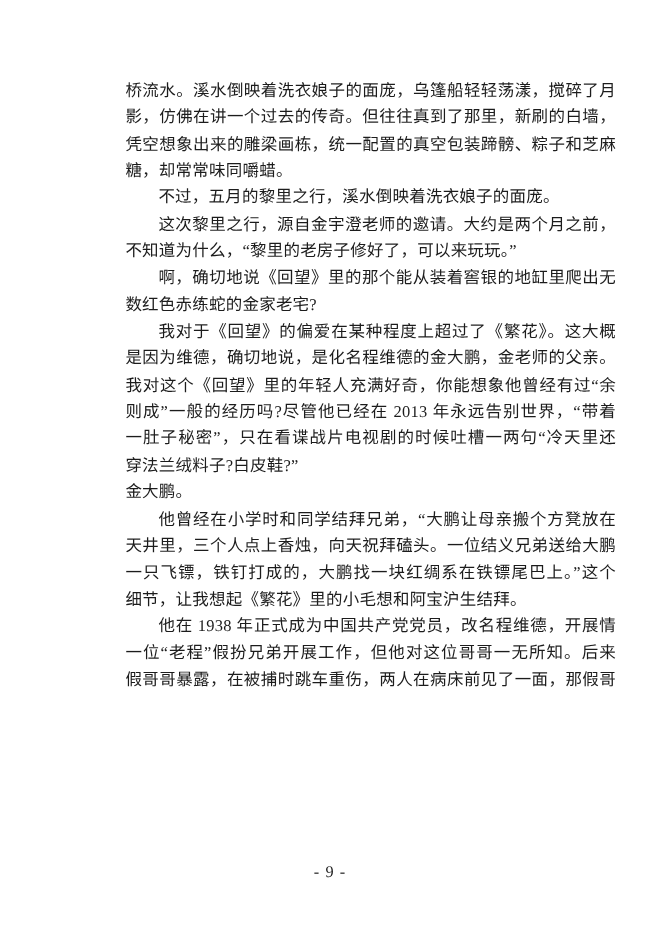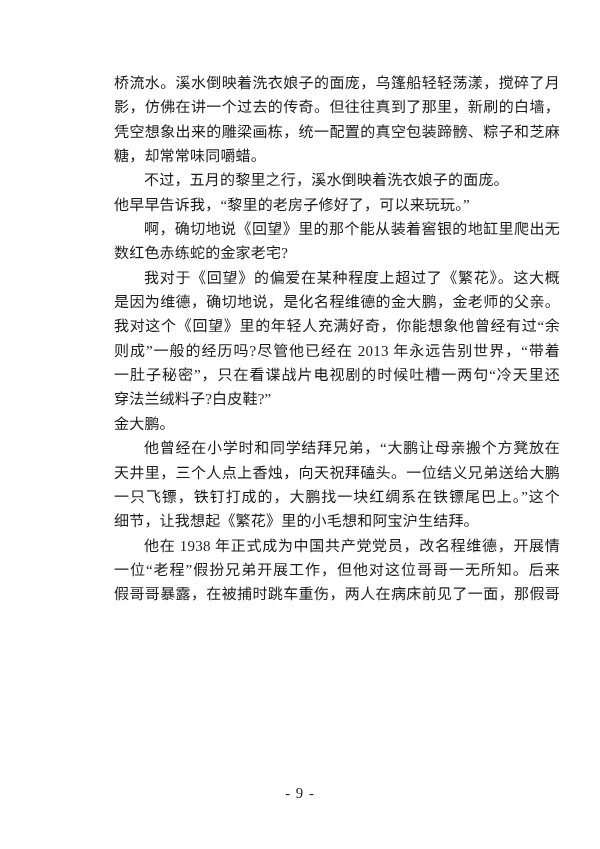--- a/index.html
+++ b/index.html
@@ -62,21 +62,22 @@
       <div class="paragraph">
         <div class="line">桥流水。溪水倒映着洗衣娘子的面庞，乌篷船轻轻荡漾，搅碎了月</div>
         <div class="line">影，仿佛在讲一个过去的传奇。但往往真到了那里，新刷的白墙，</div>
         <div class="line">凭空想象出来的雕梁画栋，统一配置的真空包装蹄髈、粽子和芝麻</div>
         <div class="line last">糖，却常常味同嚼蜡。</div>
       </div>
       <div class="paragraph">
         <div class="line last indent">不过，五月的黎里之行，溪水倒映着洗衣娘子的面庞。</div>
       </div>
       <div class="paragraph">
-        <div class="line last">他早早告诉我，“黎里的老房子修好了，可以来玩玩。”</div>
+        <div class="line indent">这次黎里之行，源自金宇澄老师的邀请。大约是两个月之前，</div>
+        <div class="line last">不知道为什么，“黎里的老房子修好了，可以来玩玩。”</div>
       </div>
       <div class="paragraph">
         <div class="line indent">啊，确切地说《回望》里的那个能从装着窖银的地缸里爬出无</div>
         <div class="line last">数红色赤练蛇的金家老宅?</div>
       </div>
       <div class="paragraph">
         <div class="line indent">我对于《回望》的偏爱在某种程度上超过了《繁花》。这大概</div>
         <div class="line">是因为维德，确切地说，是化名程维德的金大鹏，金老师的父亲。</div>
         <div class="line">我对这个《回望》里的年轻人充满好奇，你能想象他曾经有过“余</div>
         <div class="line">则成”一般的经历吗?尽管他已经在 2013 年永远告别世界，“带着</div>

